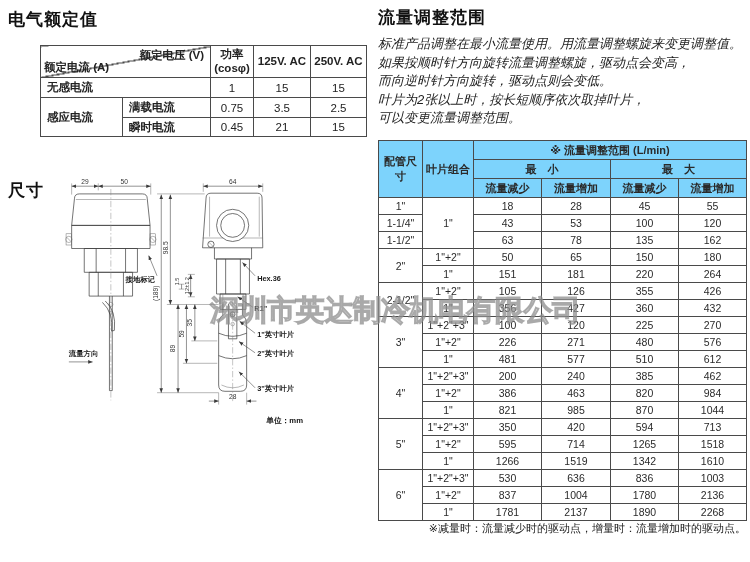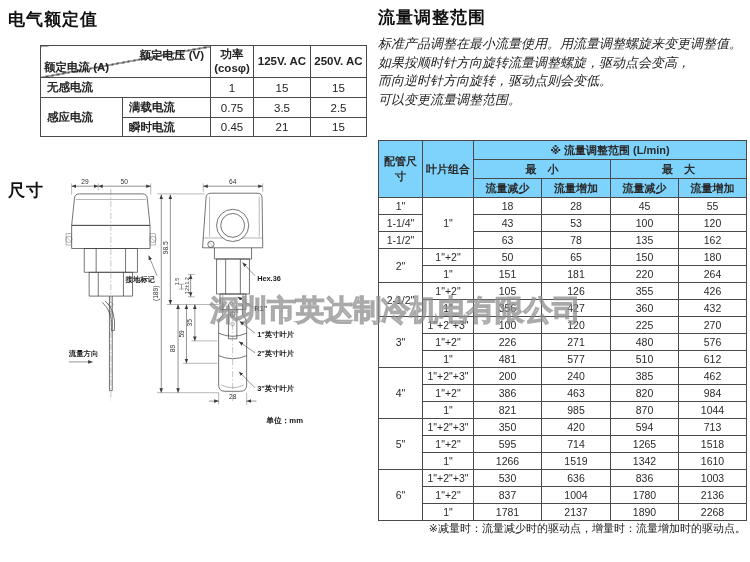--- a/index.html
+++ b/index.html
@@ -228,20 +228,21 @@
 
   <text class="utx" x="300" y="533">单位：mm</text>
 </svg>
 
 <div class="abs sec-title" style="left:378px;top:6px;">流量调整范围</div>
 
 <div class="abs" style="left:378px;top:35px;">
   <div class="flow-par">标准产品调整在最小流量使用。用流量调整螺旋来变更调整值。</div>
   <div class="flow-par">如果按顺时针方向旋转流量调整螺旋，驱动点会变高，</div>
   <div class="flow-par">而向逆时针方向旋转，驱动点则会变低。</div>
+  <div class="flow-par">叶片为2张以上时，按长短顺序依次取掉叶片，</div>
   <div class="flow-par">可以变更流量调整范围。</div>
 </div>
 
 <table class="ftab abs" style="left:378px;top:140px;">
   <colgroup>
       <col style="width:44px">
       <col style="width:51px">
       <col style="width:68px">
       <col style="width:69px">
       <col style="width:68px">

